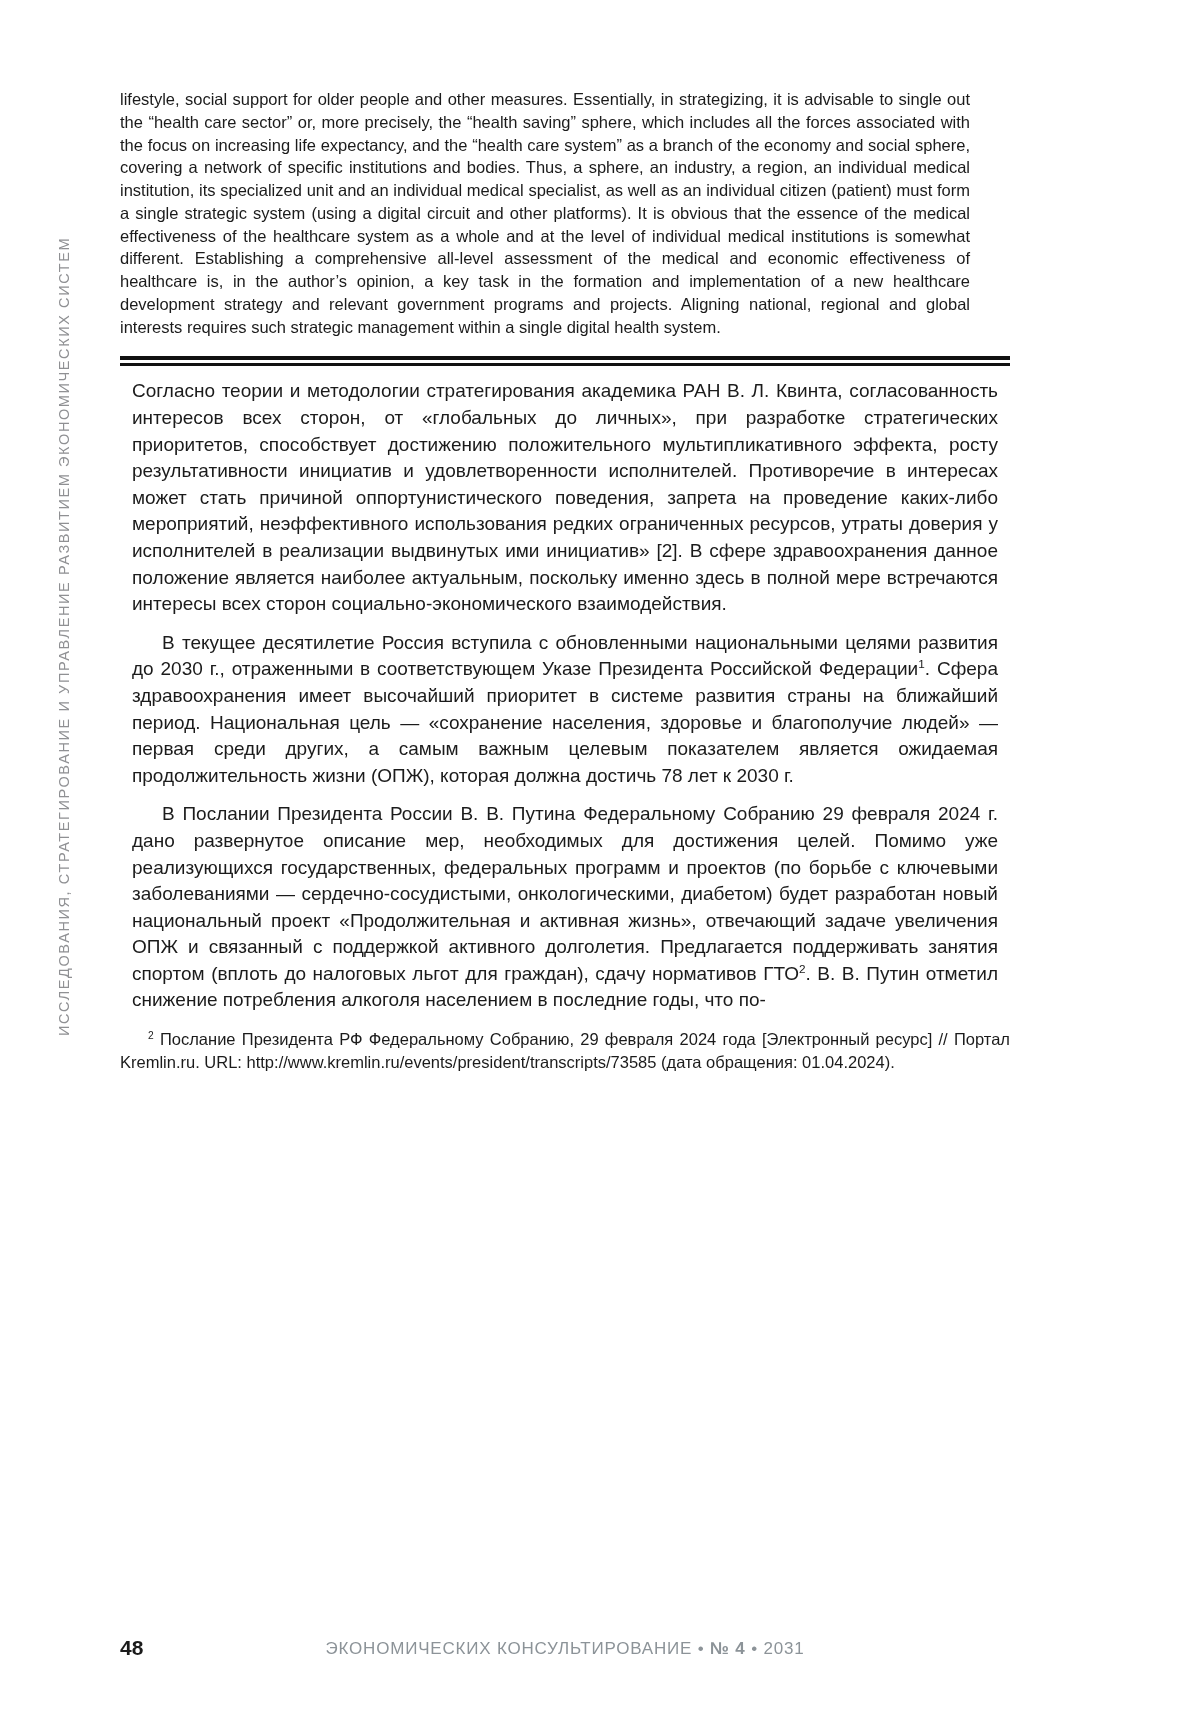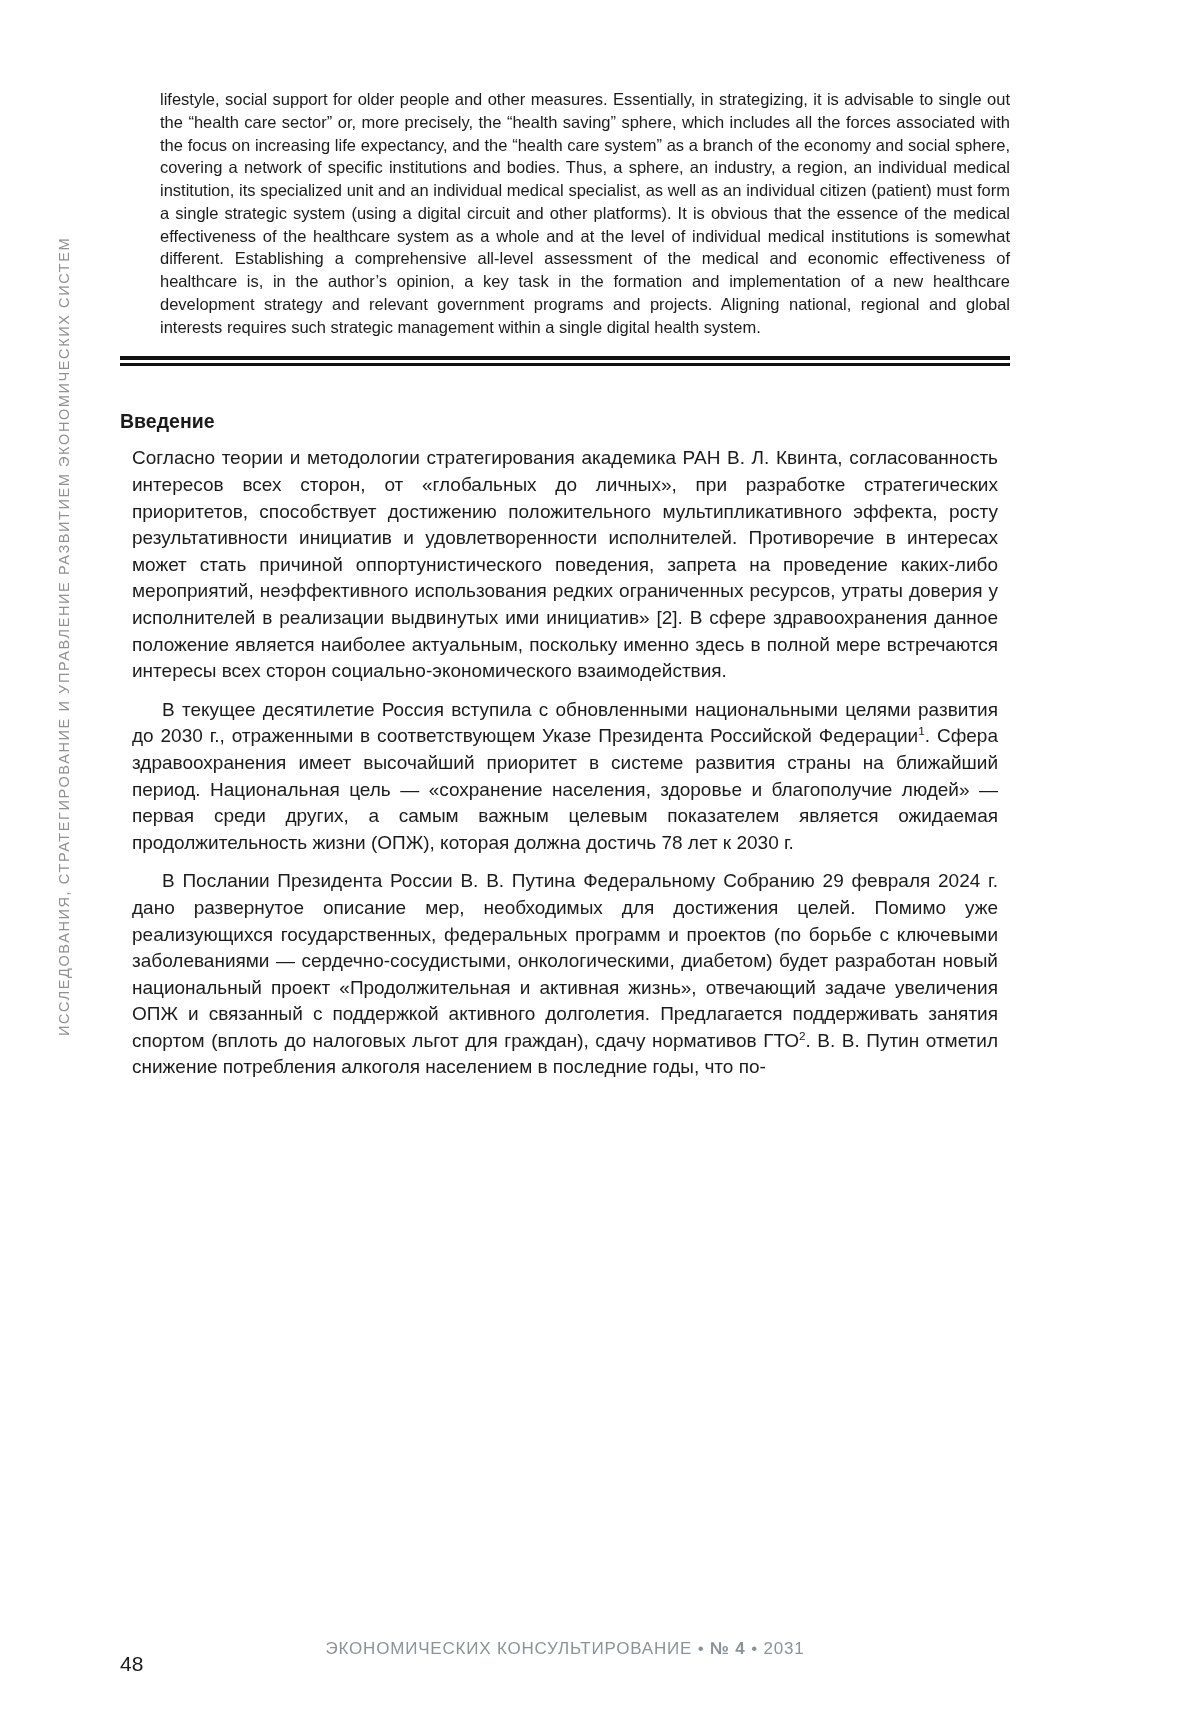--- a/index.html
+++ b/index.html
@@ -29,21 +29,20 @@
 
   .content {
     position: absolute;
     left: 120px;
     top: 88px;
     width: 890px;
   }
 
   
   .abstract-block {
-    margin-left: 40px;
     width: 850px;
     font-size: 16.5px;
     line-height: 1.38;
     text-align: justify;
   }
   .abstract-block p { margin: 0; }
   .abstract-block .kw { margin-top: 14px; }
   .abstract-block .cite { margin-top: 14px; }
   .kw-label { font-style: italic; }
   .cite-label { font-weight: bold; }
@@ -83,23 +82,22 @@
     position: absolute;
     left: 120px;
     top: 1636px;
     width: 890px;
     height: 30px;
   }
   .page-number {
     position: absolute;
     left: 0; top: 0;
     font-size: 21px;
-    font-weight: normal;
+    font-weight: bold;
     color: #1b1b1b;
-    margin-top: 16px;
   }
   .journal-line {
     position: absolute;
     left: 50%; top: 3px;
     transform: translateX(-50%);
     font-size: 17px;
     letter-spacing: 0.8px;
     color: #8c9398;
     white-space: nowrap;
   }
@@ -116,35 +114,37 @@
 
     <section class="abstract-block">
       <p>lifestyle, social support for older people and other measures. Essentially, in strategizing, it is advisable to single out the “health care sector” or, more precisely, the “health saving” sphere, which includes all the forces associated with the focus on increasing life expectancy, and the “health care system” as a branch of the economy and social sphere, covering a network of specific institutions and bodies. Thus, a sphere, an industry, a region, an individual medical institution, its specialized unit and an individual medical specialist, as well as an individual citizen (patient) must form a single strategic system (using a digital circuit and other platforms). It is obvious that the essence of the medical effectiveness of the healthcare system as a whole and at the level of individual medical institutions is somewhat different. Establishing a comprehensive all-level assessment of the medical and economic effectiveness of healthcare is, in the author’s opinion, a key task in the formation and implementation of a new healthcare development strategy and relevant government programs and projects. Aligning national, regional and global interests requires such strategic management within a single digital health system.</p>
     </section>
 
     <div class="double-rule">
       <div class="rule-a"></div>
       <div class="rule-b"></div>
     </div>
 
-    <h2 class="section-heading">Введение</h2>
 
     <p class="body-par">
       <span>Согласно теории и методологии стратегирования академика РАН В. Л. Квинта, согласованность интересов всех сторон, от «глобальных до личных», при разработке стратегических приоритетов, способствует достижению положительного мультипликативного эффекта, росту результативности инициатив и удовлетворенности исполнителей. Противоречие в интересах может стать причиной оппортунистического поведения, запрета на проведение каких-либо мероприятий, неэффективного использования редких ограниченных ресурсов, утраты доверия у исполнителей в реализации выдвинутых ими инициатив» [2]. В сфере здравоохранения данное положение является наиболее актуальным, поскольку именно здесь в полной мере встречаются интересы всех сторон социально-экономического взаимодействия.</span>
     </p>
 
     <p class="body-par indent">
       <span>В текущее десятилетие Россия вступила с обновленными национальными целями развития до 2030 г., отраженными в соответствующем Указе Президента Российской Федерации</span><sup>1</sup><span>. Сфера здравоохранения имеет высочайший приоритет в системе развития страны на ближайший период. Национальная цель — «сохранение населения, здоровье и благополучие людей» — первая среди других, а самым важным целевым показателем является ожидаемая продолжительность жизни (ОПЖ), которая должна достичь 78 лет к 2030 г.</span>
     </p>
 
     <p class="body-par indent">
       <span>В Послании Президента России В. В. Путина Федеральному Собранию 29 февраля 2024 г. дано развернутое описание мер, необходимых для достижения целей. Помимо уже реализующихся государственных, федеральных программ и проектов (по борьбе с ключевыми заболеваниями — сердечно-сосудистыми, онкологическими, диабетом) будет разработан новый национальный проект «Продолжительная и активная жизнь», отвечающий задаче увеличения ОПЖ и связанный с поддержкой активного долголетия. Предлагается поддерживать занятия спортом (вплоть до налоговых льгот для граждан), сдачу нормативов ГТО</span><sup>2</sup><span>. В. В. Путин отметил снижение потребления алкоголя населением в последние годы, что по-</span>
     </p>
 
     <div class="footnotes">
+      <p>
+        <sup>2</sup><span> Послание Президента РФ Федеральному Собранию, 29 февраля 2024 года [Электронный ресурс] // Портал Kremlin.ru. URL: http://www.kremlin.ru/events/president/transcripts/73585 (дата обращения: 01.04.2024).</span>
+      </p>
     </div>
 
   </div>
 
   <div class="footer">
     <span class="page-number">48</span>
     <span class="journal-line">
       <span>ЭКОНОМИЧЕСКИХ КОНСУЛЬТИРОВАНИЕ</span>
       <span>•</span>
       <b>№ 4</b>

